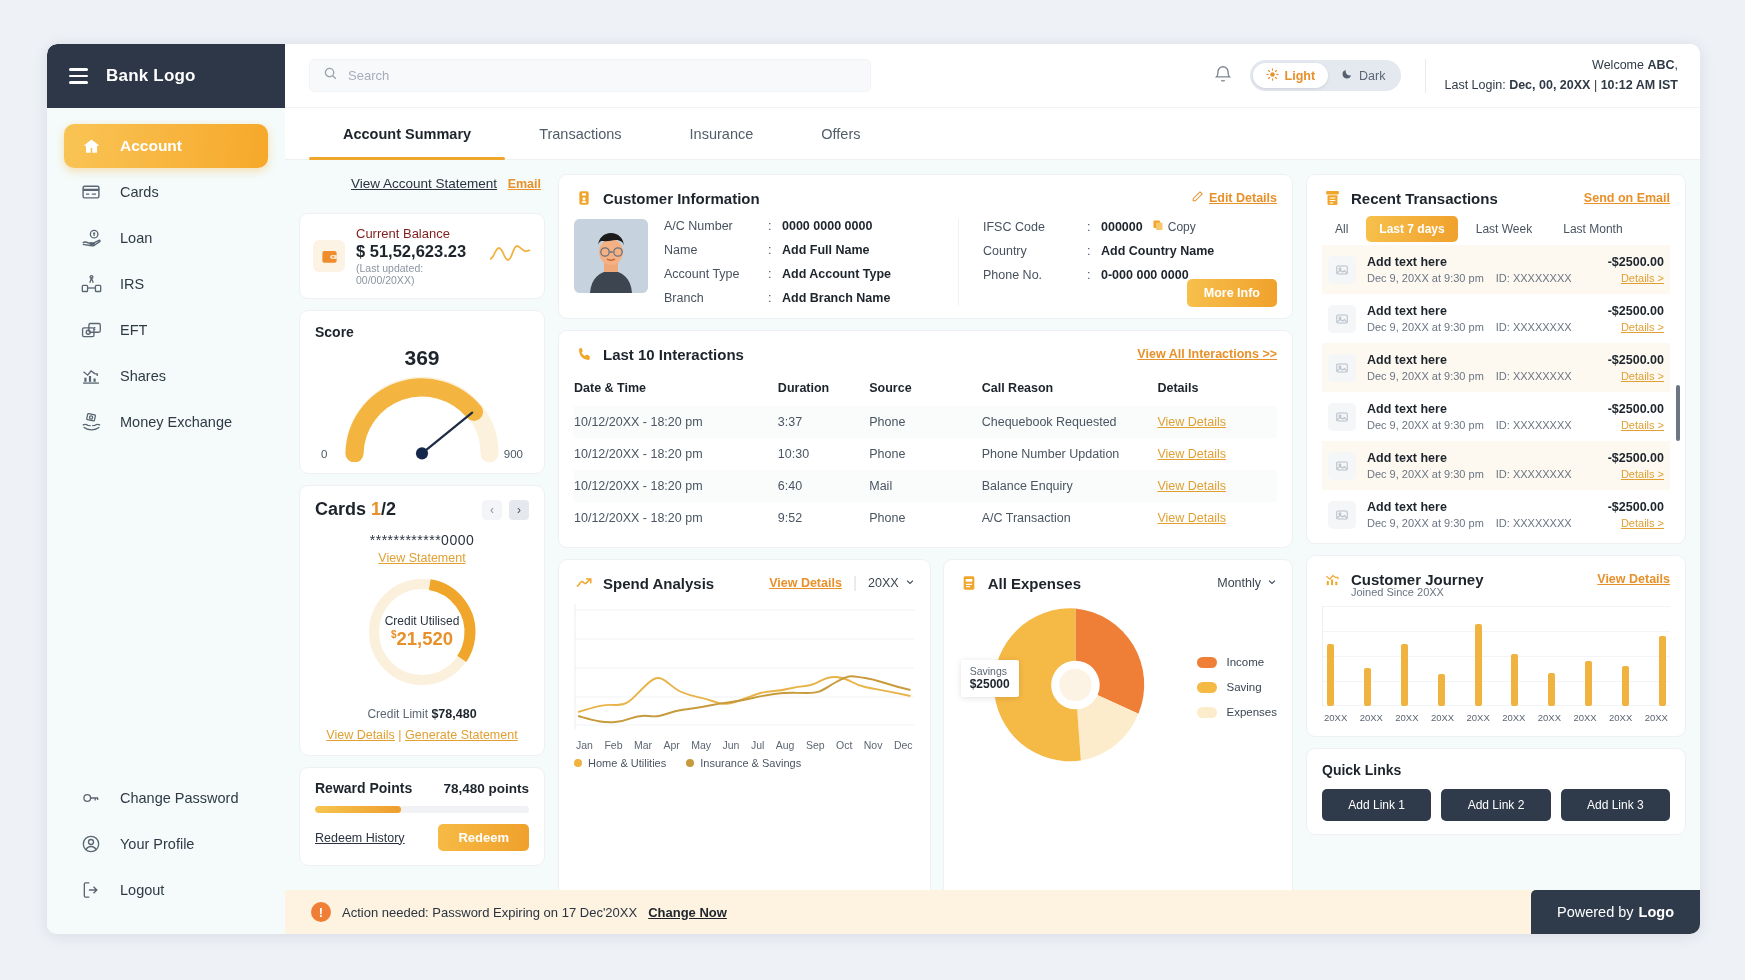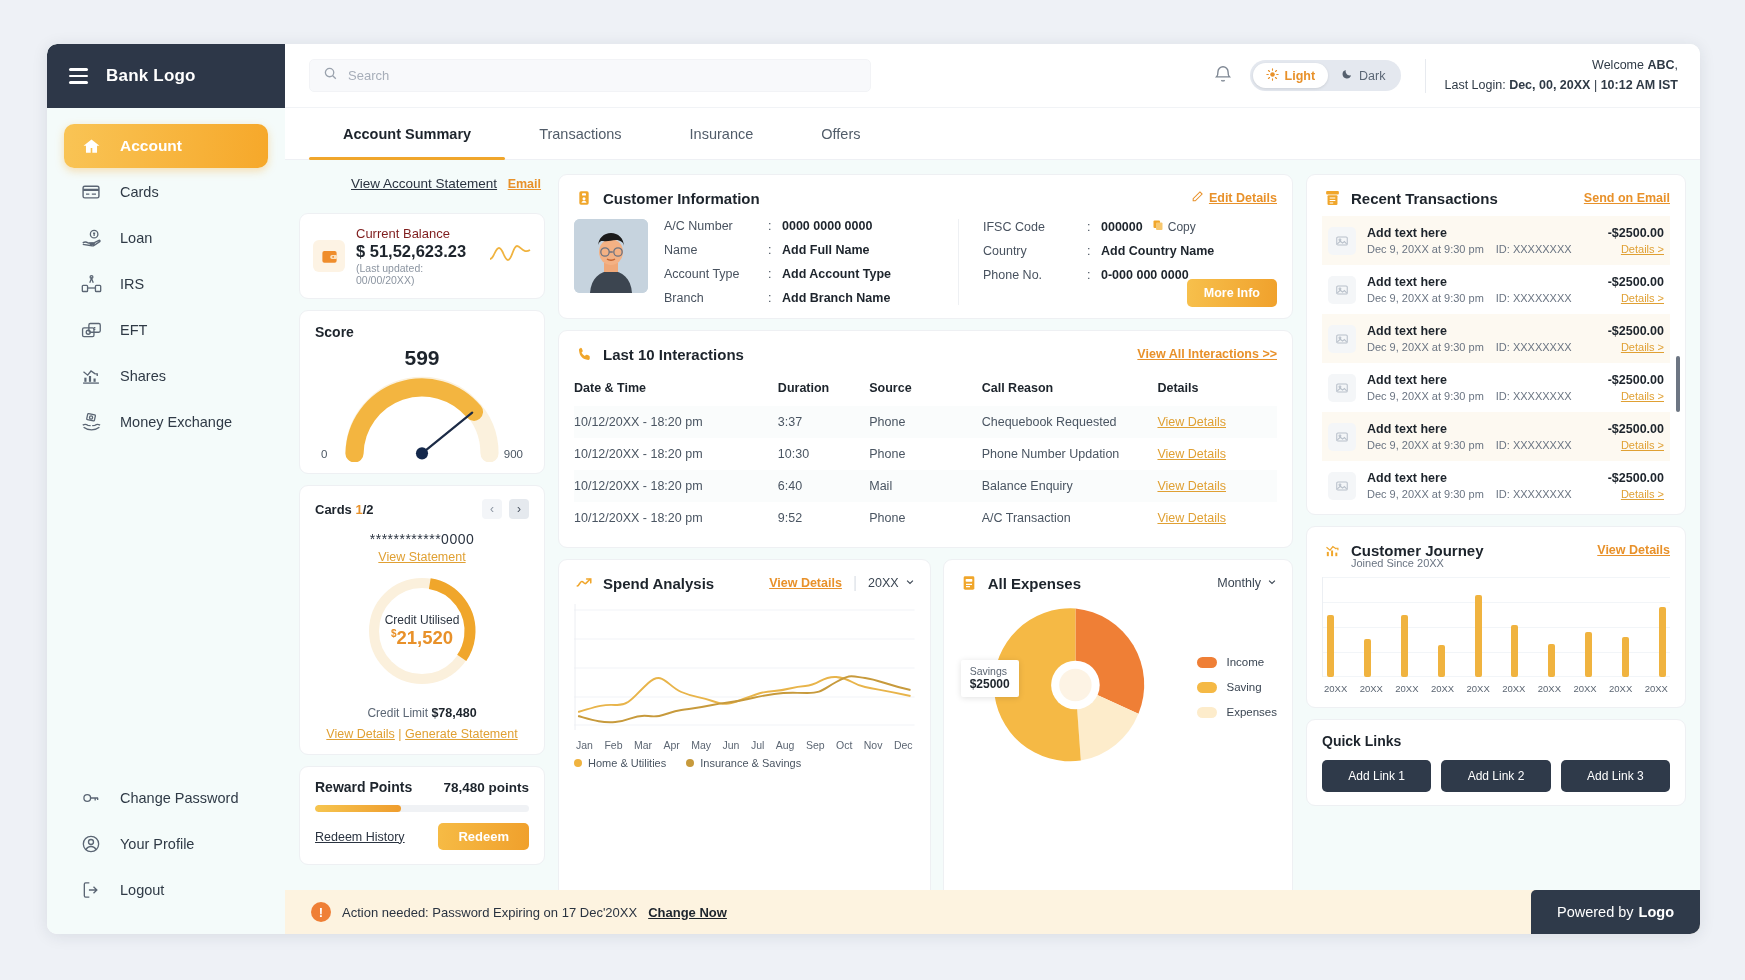--- a/index.html
+++ b/index.html
@@ -131,21 +131,21 @@
   .bal-lbl { font-size: 13px; color: #7f1d1d; }
   .bal-amt { font-size: 16.5px; font-weight: bold; color: #1d242c; margin: 1px 0 1px; }
   .bal-upd { font-size: 10.5px; color: #8c95a1; }
 
   .score-ttl { font-size: 14px; font-weight: bold; color: #1d242c; }
   .score-val { font-size: 21px; font-weight: bold; color: #1d242c; text-align: center; margin-top: 6px; }
   .gauge-wrap { position: relative; height: 86px; margin-top: 2px; }
   .gauge-ends { display: flex; justify-content: space-between; font-size: 11.5px; color: #4b5663; padding: 0 6px; margin-top: -10px; }
 
   .cards-hdr { display: flex; align-items: center; justify-content: space-between; }
-  .cards-ttl { font-size: 13px; font-weight: bold; color: #1d242c; }
+  .cards-ttl { font-size: 18px; font-weight: bold; color: #1d242c; }
   .cards-ttl .num { color: #e8912a; }
   .arrows { display: flex; gap: 7px; }
   .arw { width: 20px; height: 20px; border-radius: 4px; background: #f3f5f8; color: #8b95a2; display: flex; align-items: center; justify-content: center; font-size: 12px; cursor: pointer; }
   .arw.dark { background: #e5e9ee; color: #48525f; }
   .card-num { text-align: center; font-size: 14px; color: #2a3340; letter-spacing: .5px; margin-top: 12px; font-weight: 500; }
   .view-stmt { text-align: center; font-size: 12.5px; color: #e0a033; text-decoration: underline; margin-top: 3px; cursor: pointer; }
   .donut-wrap { position: relative; height: 126px; margin-top: 4px; display: flex; align-items: center; justify-content: center; }
   .donut-ctr { position: absolute; text-align: center; }
   .donut-lbl { font-size: 12px; color: #2b3440; }
   .donut-val { font-size: 18.5px; font-weight: bold; color: #e8912a; }
@@ -466,21 +466,21 @@
           </div>
           <span>
             <svg width="42" height="24" viewBox="0 0 42 24" fill="none" stroke="#f0b33f" stroke-width="1.8">
                 <path d="M1 17 C5 17 6 6 10 6 S15 18 19 18 24 4 28 4 34 12 41 8"></path>
               </svg>
           </span>
         </div>
 
         <div class="card card-pad">
           <div class="score-ttl">Score</div>
-          <div class="score-val">599</div>
+          <div class="score-val">369</div>
           <div class="gauge-wrap">
             <svg width="100%" height="90" viewBox="0 0 200 104">
               <path d="M22 94 A78 78 0 0 1 178 94" fill="none" stroke="#fbf1dd" stroke-width="21" stroke-linecap="round"></path>
               <path d="M22 94 A78 78 0 0 1 160 46" fill="none" stroke="#f3b540" stroke-width="21" stroke-linecap="round"></path>
               <line x1="100" y1="94" x2="158" y2="47" stroke="#1c2b46" stroke-width="2.6" stroke-linecap="round"></line>
               <circle cx="100" cy="94" r="7" fill="#14284b"></circle>
             </svg>
           </div>
           <div class="gauge-ends">
             <span>0</span>
@@ -814,20 +814,26 @@
                     <rect x="3" y="2" width="18" height="5" rx="1.4"></rect>
                     <rect x="5" y="8" width="14" height="14" rx="1.6"></rect>
                     <path d="M8 12h8M8 15.5h8M8 19h5" stroke="#fff" stroke-width="1.6"></path>
                   </svg>
                 </span>
               <span>Recent Transactions</span>
             </div>
             <span class="lnk-orange">Send on Email</span>
           </div>
 
+          <div class="filters">
+            <span class="flt">All</span>
+            <span class="flt on">Last 7 days</span>
+            <span class="flt">Last Week</span>
+            <span class="flt">Last Month</span>
+          </div>
 
           <div class="tx-list">
             <div class="tx">
               <span class="tx-ico">
                   <svg width="14" height="14" viewBox="0 0 24 24" fill="none" stroke="#b8c0ca" stroke-width="1.8">
                     <rect x="3" y="5" width="18" height="14" rx="2"></rect>
                     <circle cx="8.5" cy="10" r="1.6"></circle>
                     <path d="M4 17l5-4.5 4 3 3-2.5 4 4"></path>
                   </svg>
                 </span>

